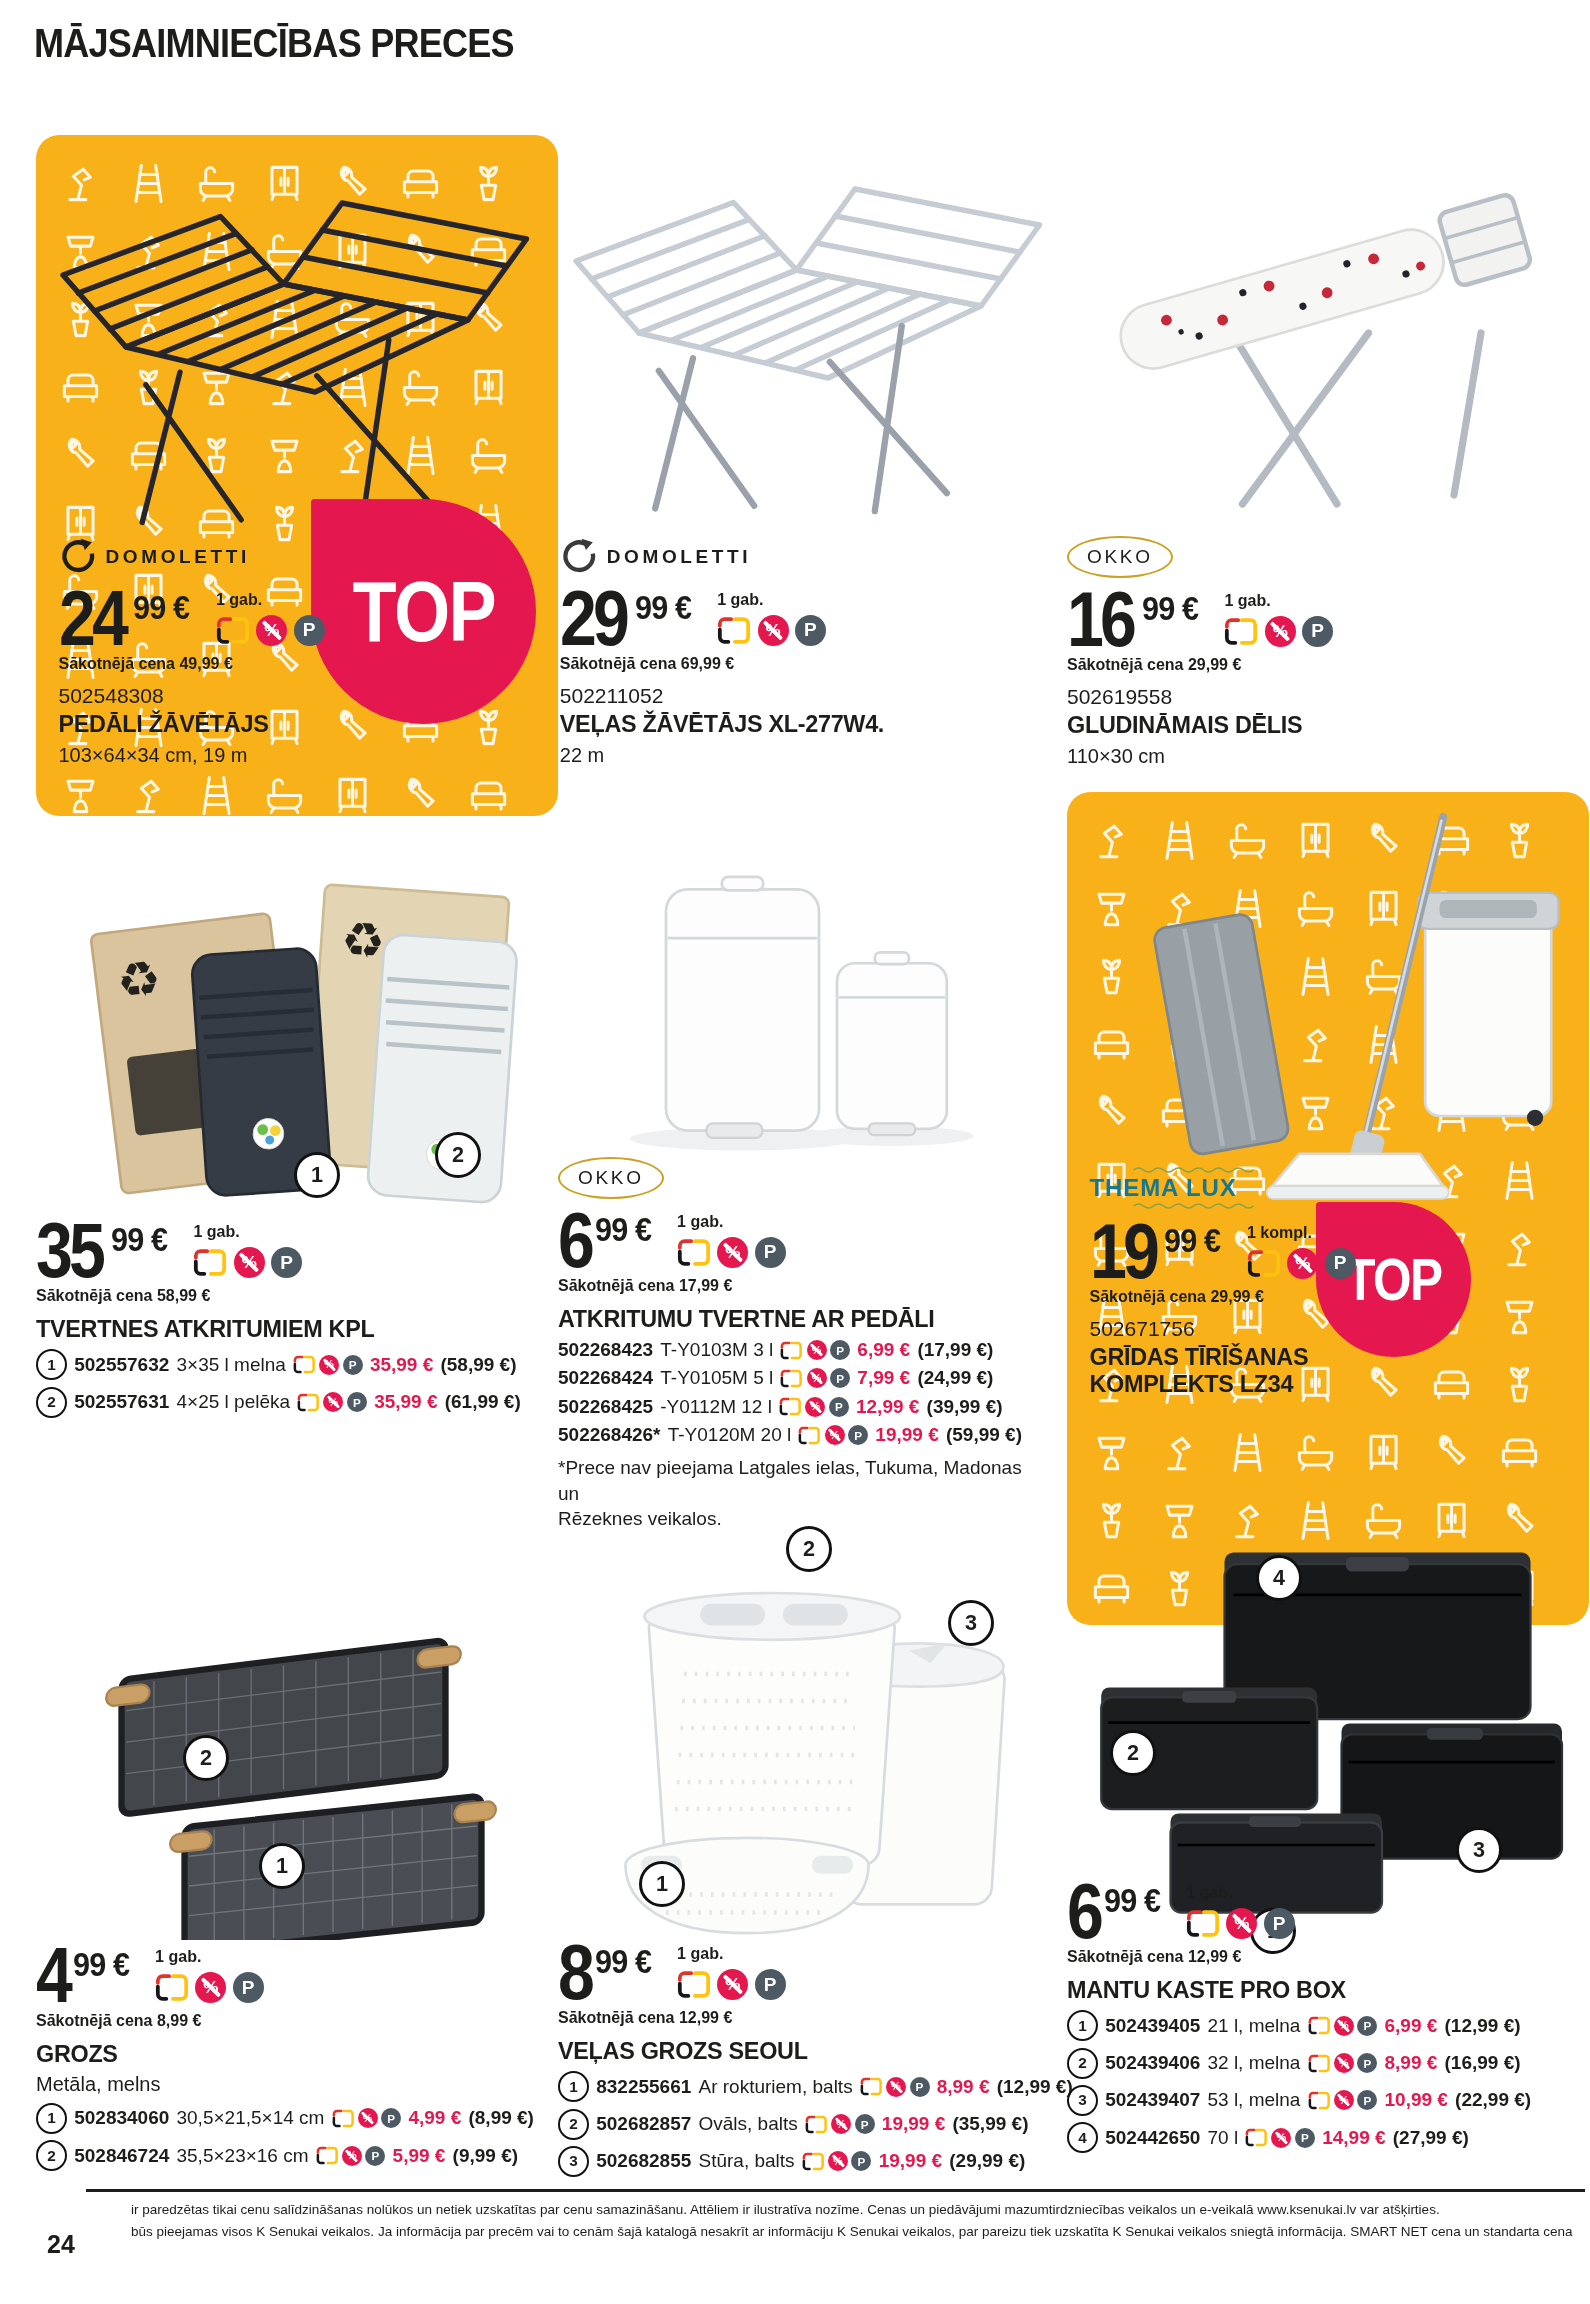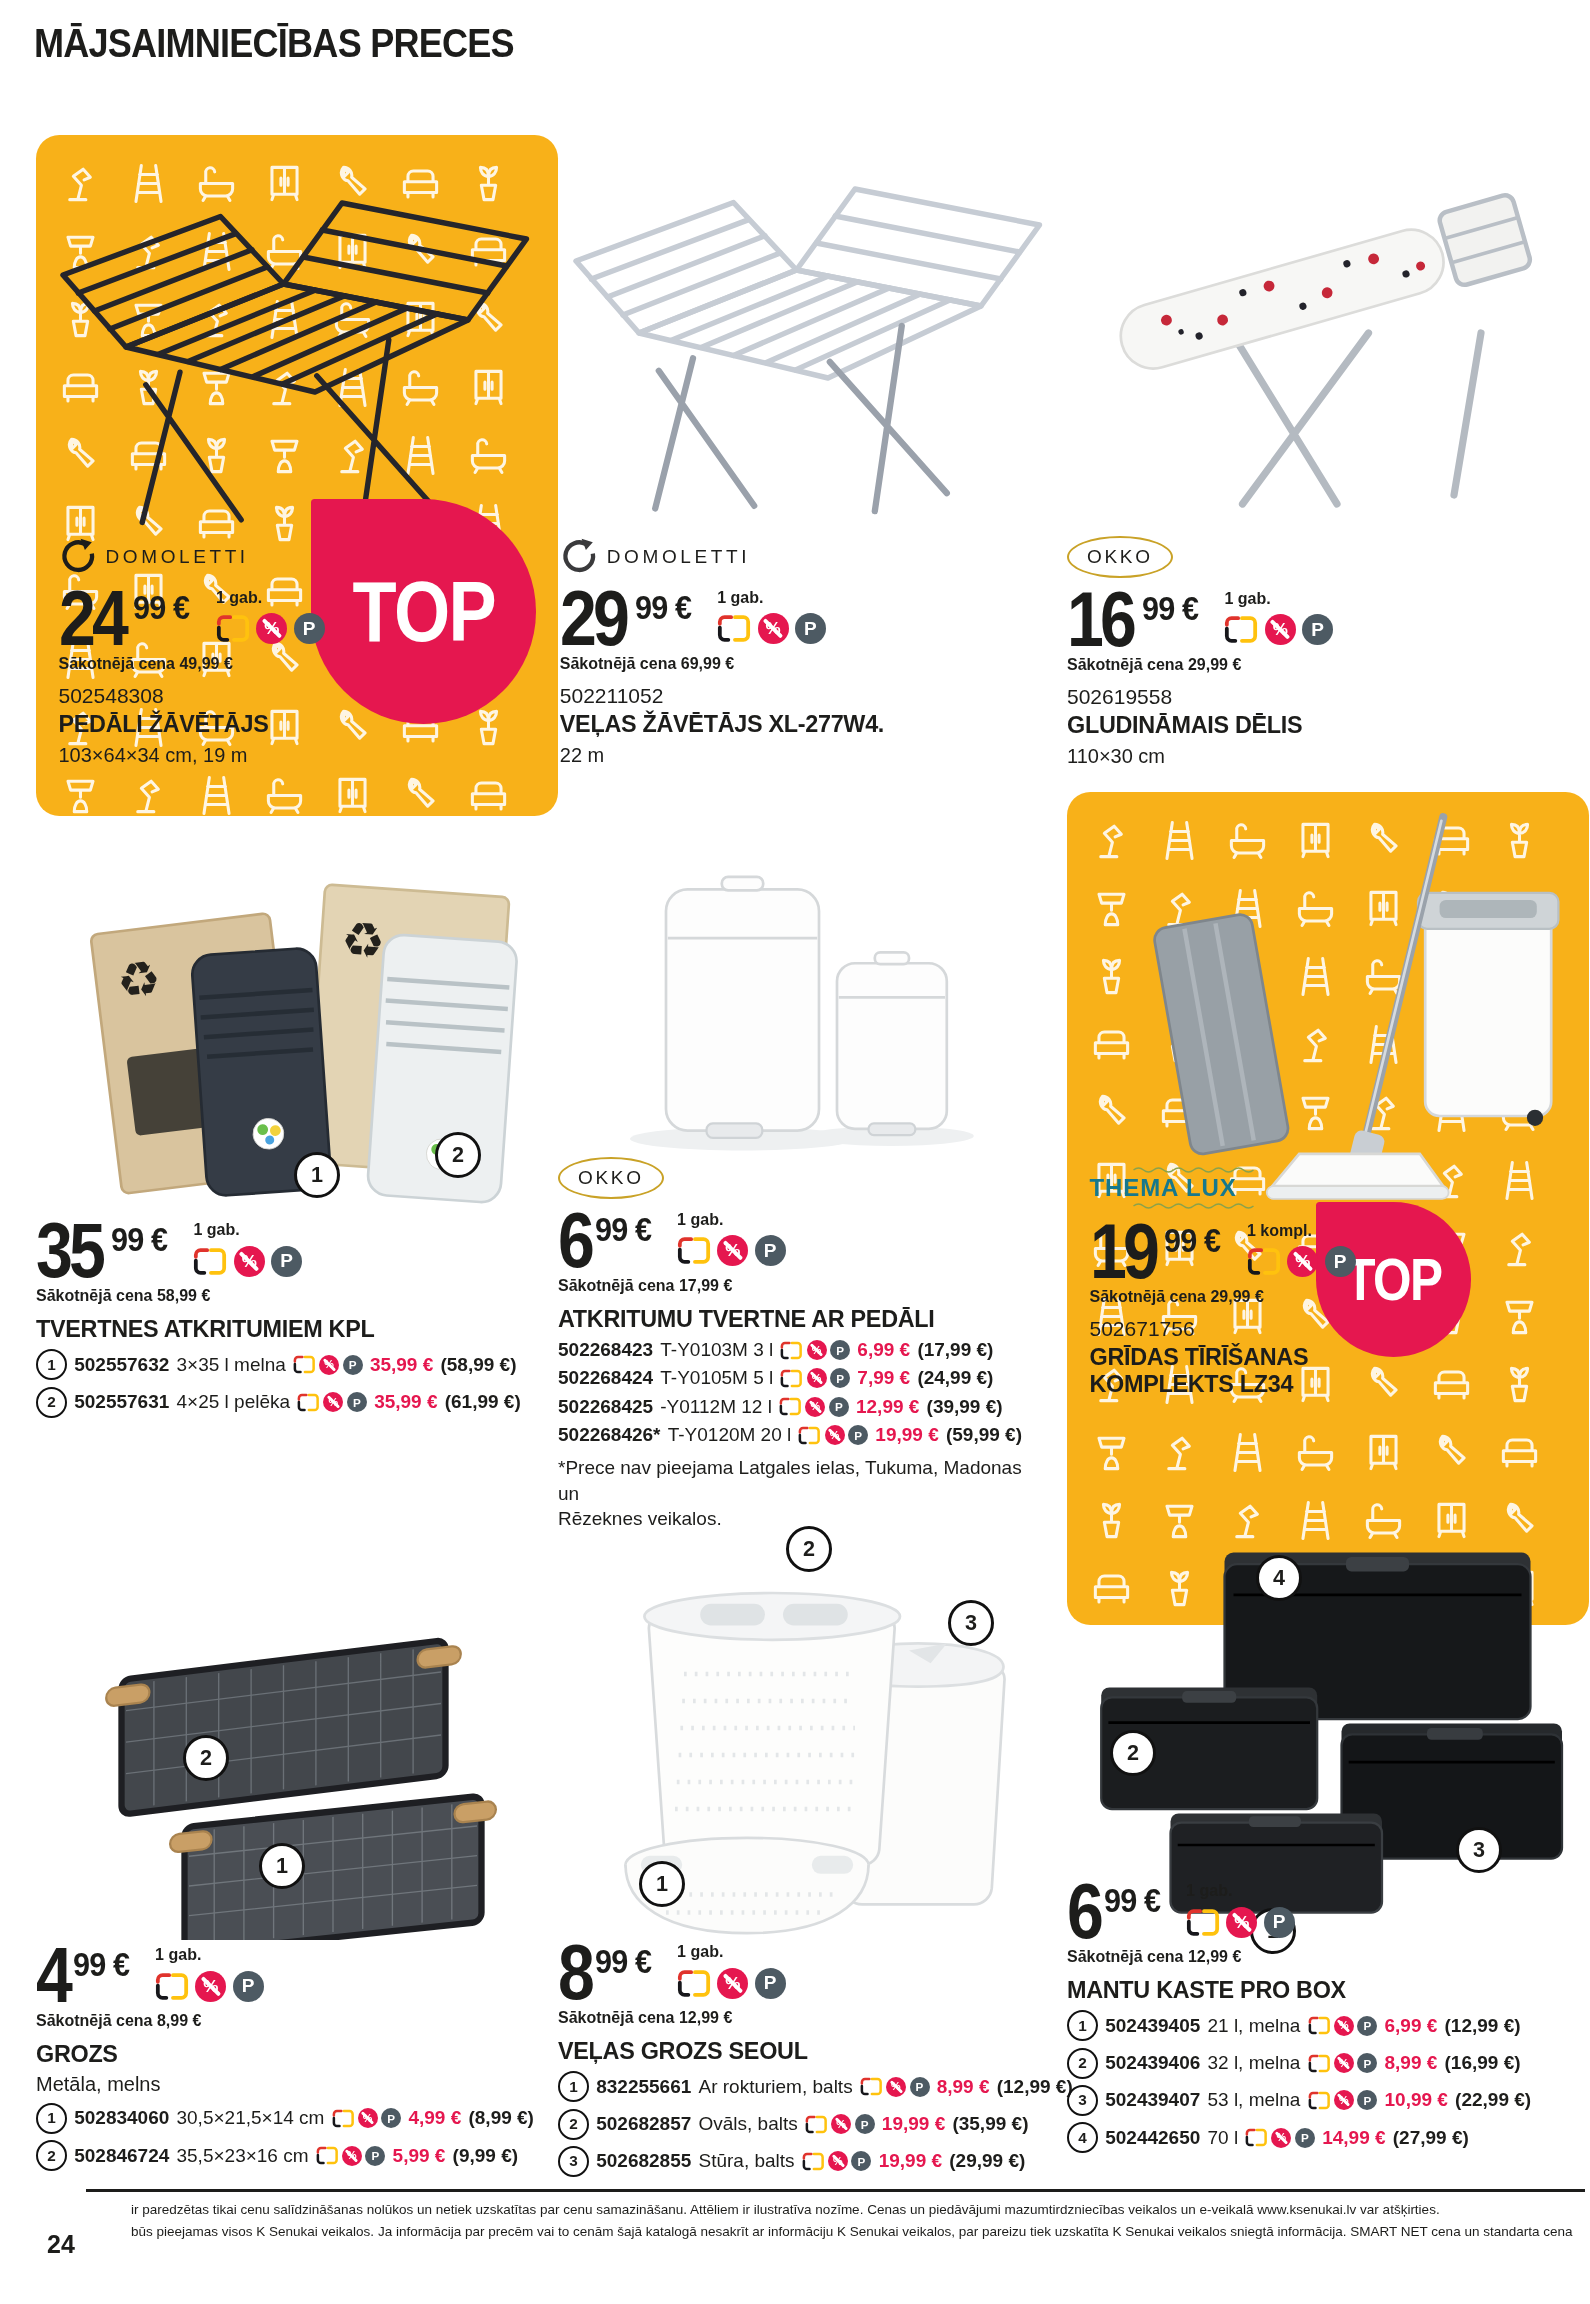--- a/index.html
+++ b/index.html
@@ -10,29 +10,29 @@
   .cell{position:absolute;}
   .card{background:#F8B119;border-radius:23.4px;overflow:hidden;}
   .pattern{position:absolute;inset:0;display:flex;flex-wrap:wrap;gap:25px;padding:27px 23.4px;
            align-content:flex-start;overflow:hidden;}
   .pat-ic{width:43px;height:43px;stroke:#fff;stroke-width:1.7;fill:none;opacity:.88;
           stroke-linecap:round;stroke-linejoin:round;}
   .img{position:absolute;}
   .info{position:absolute;width:486px;}
   .brand{display:flex;align-items:center;gap:9px;margin-bottom:10.8px;min-height:41px;}
   .dom-ic{width:38px;height:38px;}
-  .dom-txt{font-size:19px;letter-spacing:3.6px;font-weight:400;}
+  .dom-txt{font-size:19px;letter-spacing:3.6px;font-weight:700;}
   .okko{display:inline-block;border:2.7px solid #C9A227;border-radius:50%;padding:8px 18px;
         font-weight:400;font-size:19px;letter-spacing:2.7px;}
   .thema{display:inline-block;color:#17788C;font-weight:900;font-size:24px;letter-spacing:0.9px;}
   .wavesvg{display:block;width:207px;height:8px;}
   .plast-arc{width:36px;height:36px;border:3.6px solid #111;border-radius:50%;
              border-right-color:transparent;border-top-color:transparent;transform:rotate(40deg);}
   .plast-txt{font-size:24px;font-weight:800;line-height:.82;letter-spacing:0.5px;}
-  .price{display:flex;align-items:center;gap:20px;margin-bottom:7.2px;}
+  .price{display:flex;align-items:flex-end;gap:20px;margin-bottom:7.2px;}
   .bigprice{white-space:nowrap;}
   .euros{display:inline-block;font-size:77px;font-weight:900;letter-spacing:-4.5px;line-height:.78;
          transform:scaleX(.86);transform-origin:left top;}
   .cents{display:inline-block;font-size:34px;font-weight:900;letter-spacing:-0.9px;vertical-align:top;
          transform:scaleX(.9);transform-origin:left top;margin-left:-1.8px;}
   .side{padding-top:0;}
   .unit{font-size:16px;font-weight:800;}
   .trio{display:inline-flex;align-items:center;gap:6.3px;margin-top:6.3px;}
   .trio.mini{gap:3.6px;margin-top:0;}
   .ic-card{width:34px;height:29px;}

